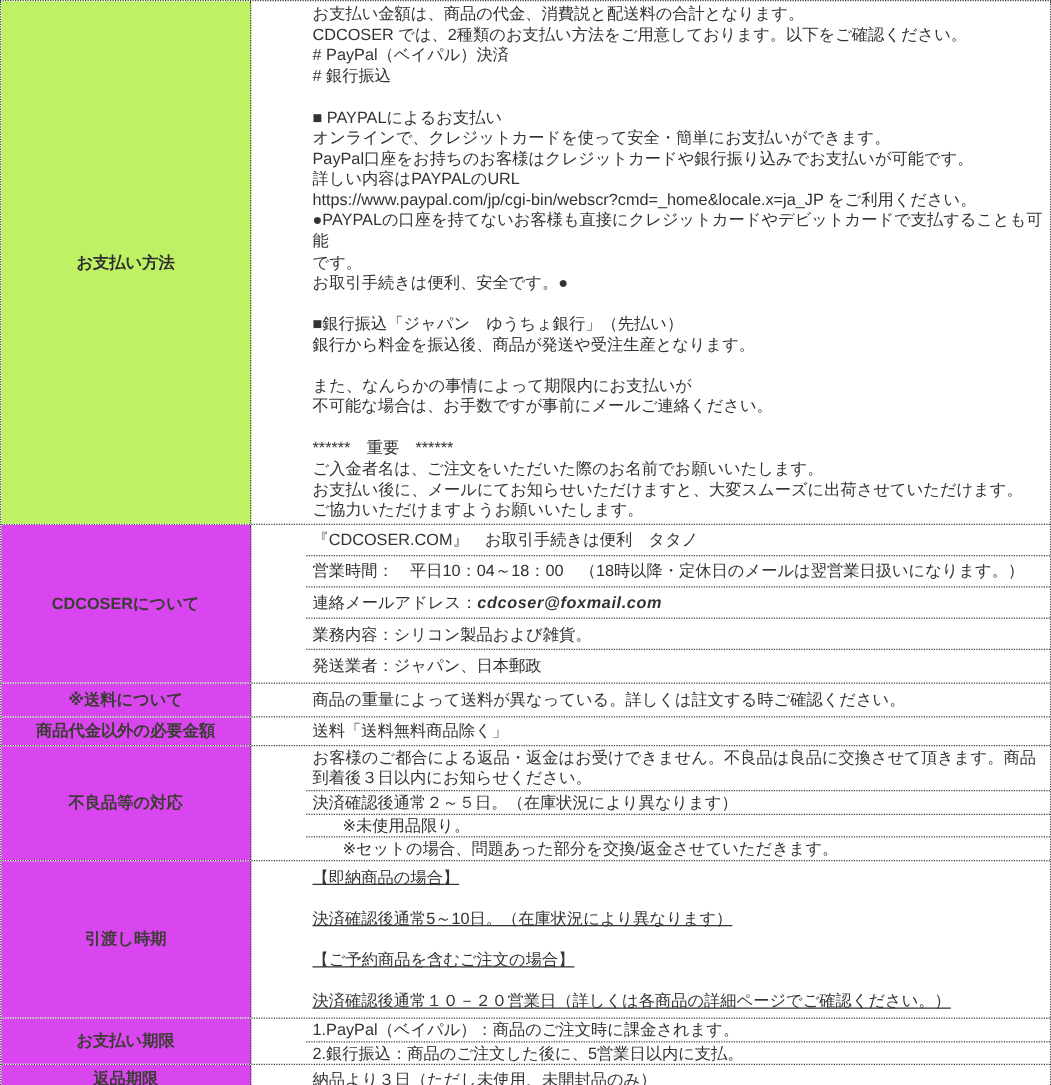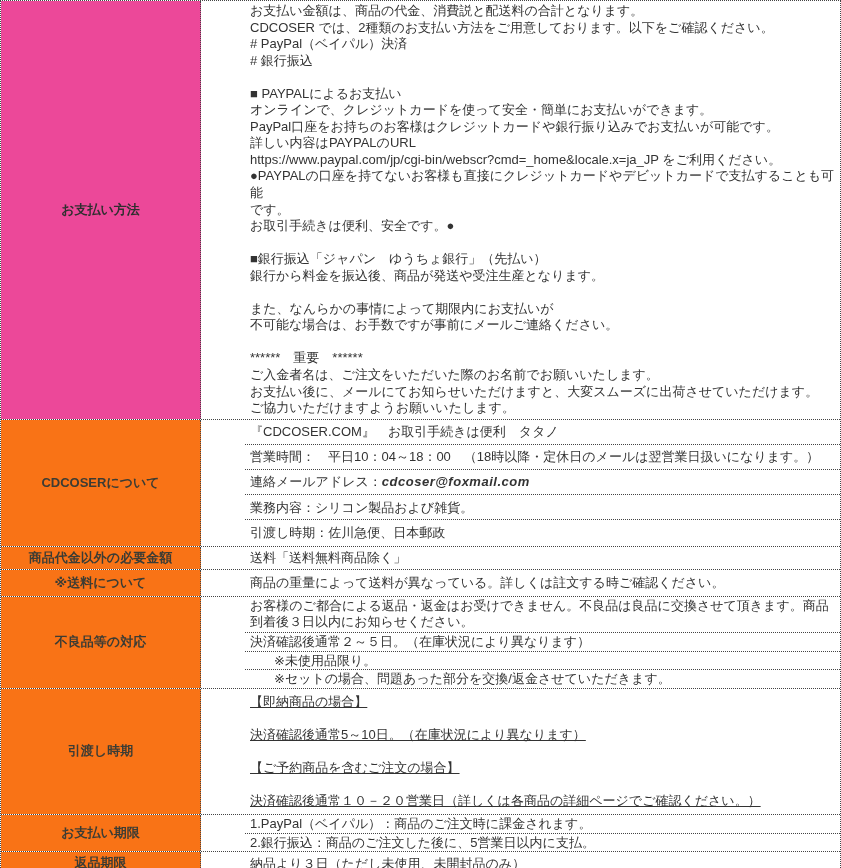--- a/index.html
+++ b/index.html
@@ -27,30 +27,30 @@
   .row {
     display: flex;
     align-items: stretch;
     border-bottom: 1px dotted #444;
   }
   .label-cell {
     width: 200px;
     min-width: 200px;
     box-sizing: border-box;
     border-right: 1px dotted #444;
-    background: #f97316;
+    background: #d946ef;
     display: flex;
     align-items: center;
     justify-content: center;
     text-align: center;
     font-weight: bold;
     color: #3c3c34;
     padding: 2px 4px;
   }
-  .row-payment .label-cell { background: #ec4899; color: #2f2f2f; }
+  .row-payment .label-cell { background: #bef264; color: #2f2f2f; }
   .content-cell {
     flex: 1;
     min-width: 0;
     display: flex;
     flex-direction: column;
     justify-content: flex-start;
     margin-left: 44px;
   }
   .multiline {
     white-space: pre-line;
@@ -124,36 +124,36 @@
       <div class="label-cell">CDCOSERについて</div>
       <div class="content-cell">
         <div class="subrows">
           <div class="subrow h25">『CDCOSER.COM』　お取引手続きは便利　タタノ</div>
           <div class="subrow h25">営業時間：　平日10：04～18：00　（18時以降・定休日のメールは翌営業日扱いになります。）</div>
           <div class="subrow h25">
             <span>連絡メールアドレス：</span>
               <span class="email">cdcoser@foxmail.com</span>
           </div>
           <div class="subrow h25">業務内容：シリコン製品および雑貨。</div>
-          <div class="subrow h25">引渡し時期：佐川急便、日本郵政</div>
+          <div class="subrow h25">発送業者：ジャパン、日本郵政</div>
         </div>
       </div>
     </div>
 
     <div class="row">
+      <div class="label-cell">※送料について</div>
+      <div class="content-cell">
+        <div class="single h26">商品の重量によって送料が異なっている。詳しくは註文する時ご確認ください。</div>
+      </div>
+    </div>
+
+    <div class="row">
       <div class="label-cell">商品代金以外の必要金額</div>
       <div class="content-cell">
         <div class="single h22">送料「送料無料商品除く」</div>
-      </div>
-    </div>
-
-    <div class="row">
-      <div class="label-cell">※送料について</div>
-      <div class="content-cell">
-        <div class="single h26">商品の重量によって送料が異なっている。詳しくは註文する時ご確認ください。</div>
       </div>
     </div>
 
     <div class="row">
       <div class="label-cell">不良品等の対応</div>
       <div class="content-cell">
         <div class="subrows">
           <div class="subrow wrap2">お客様のご都合による返品・返金はお受けできません。不良品は良品に交換させて頂きます。商品到着後３日以内にお知らせください。</div>
           <div class="subrow h17">決済確認後通常２～５日。（在庫状況により異なります）</div>
           <div class="subrow h16">※未使用品限り。</div>

